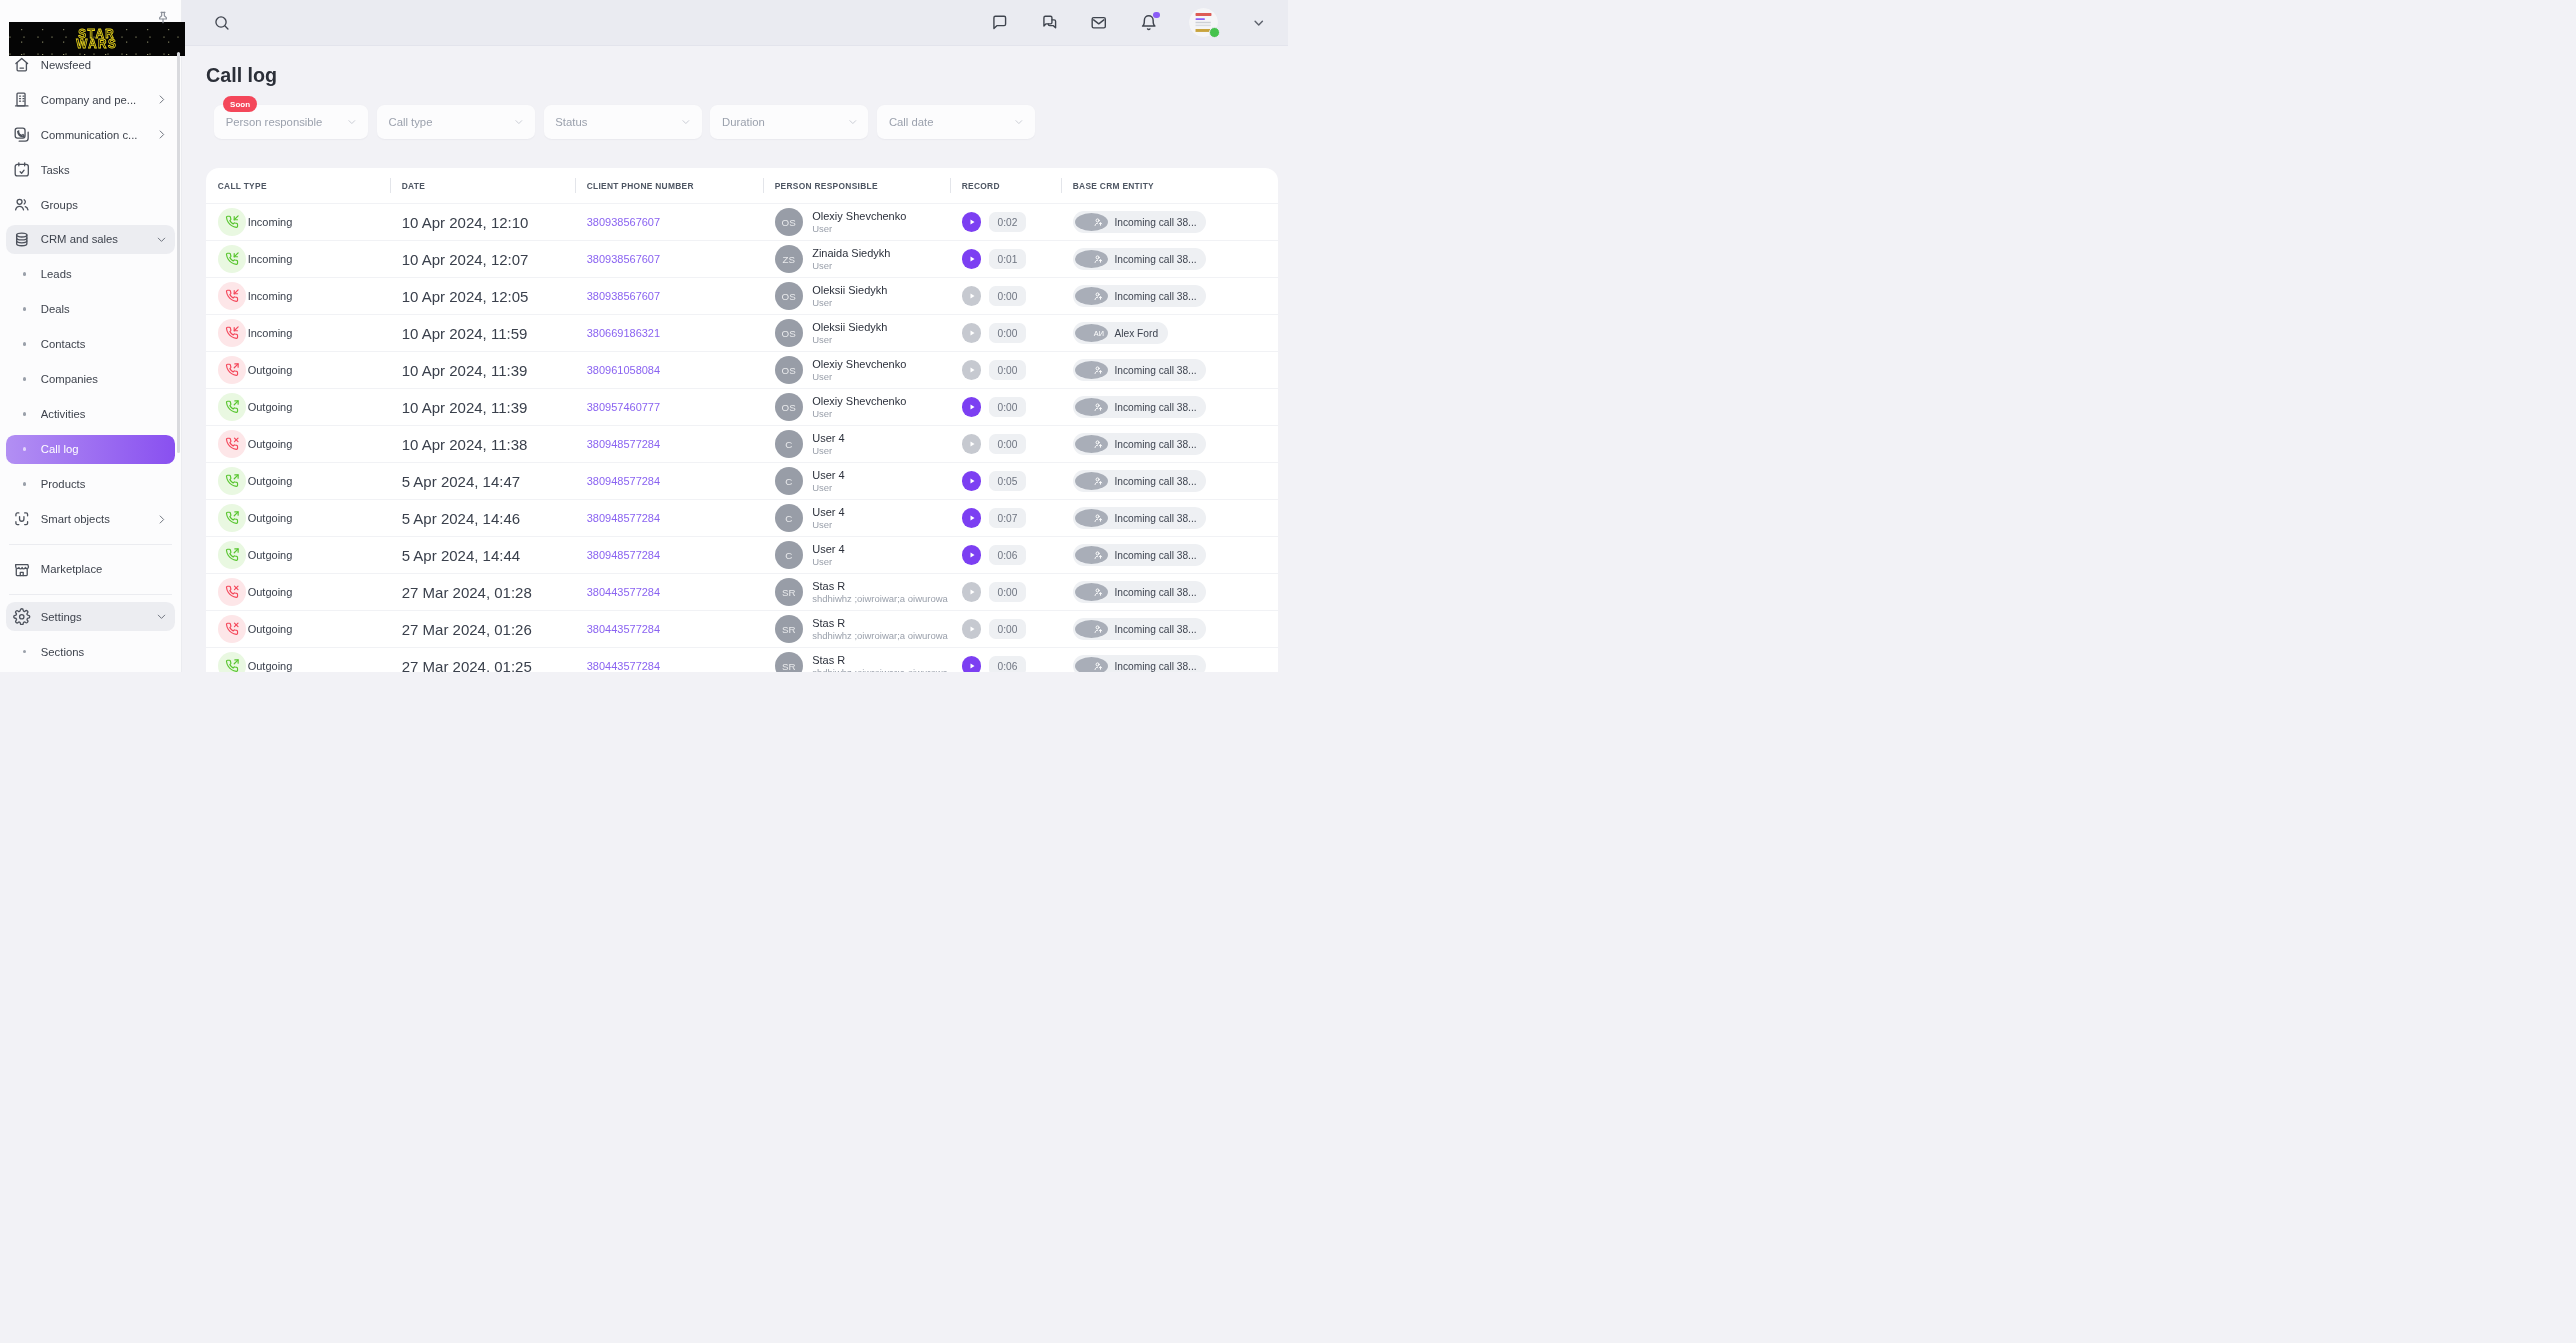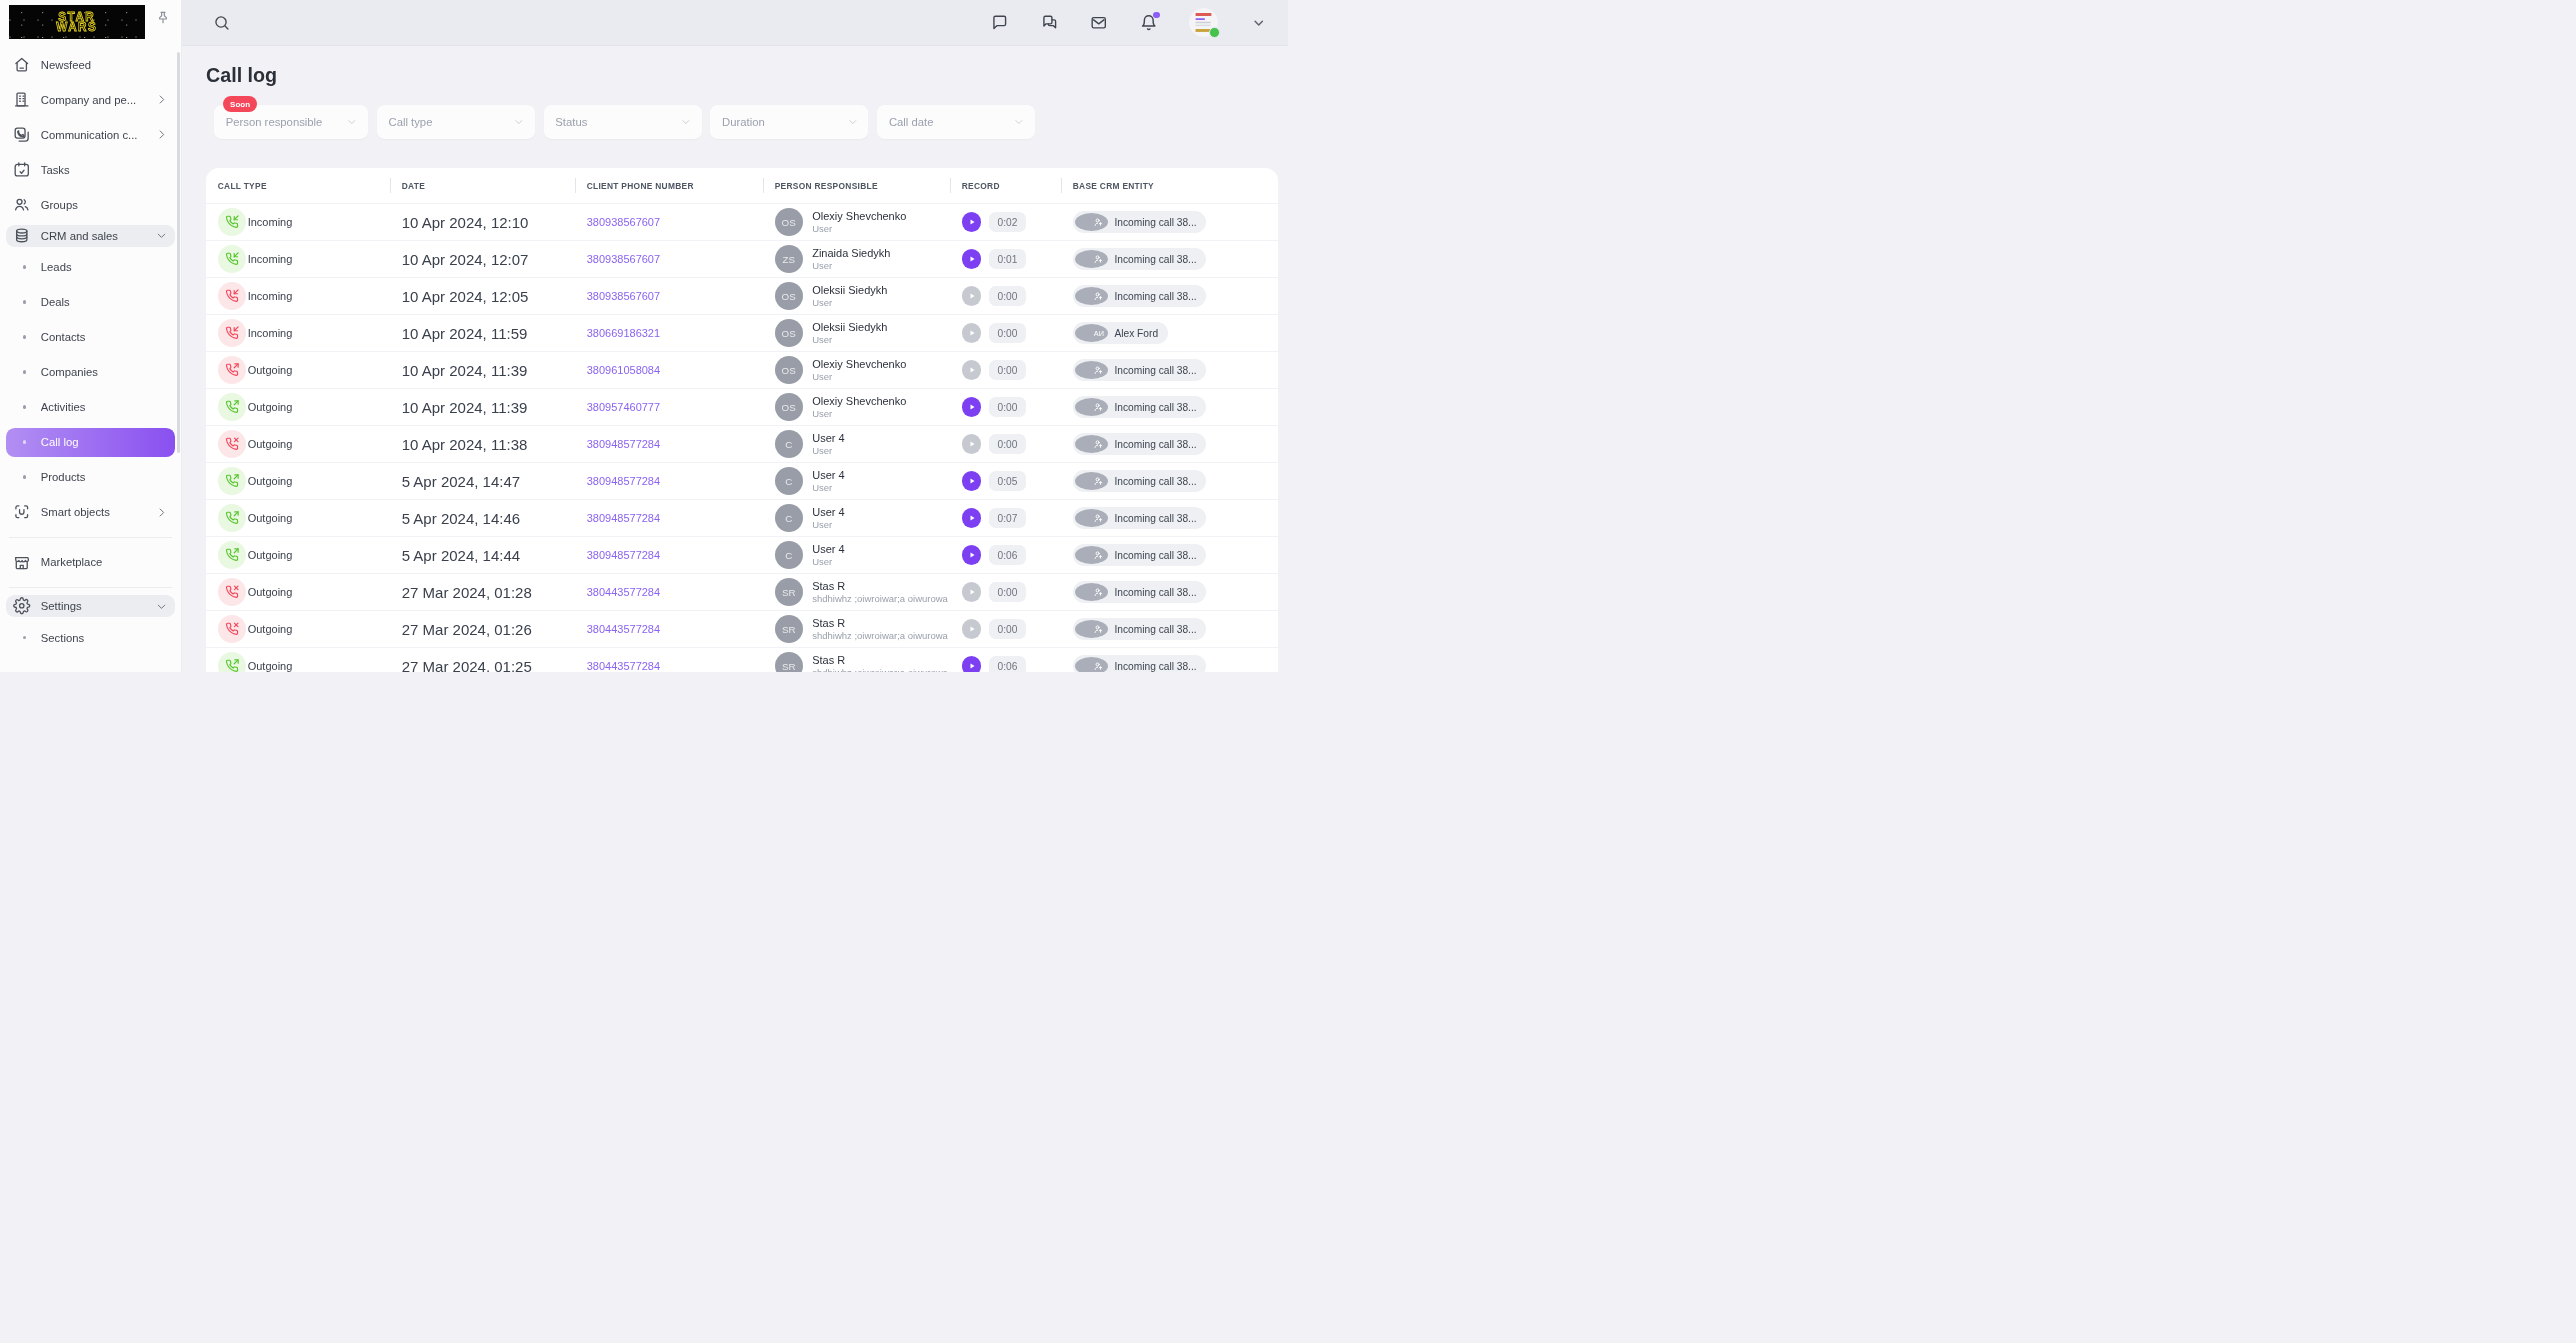--- a/index.html
+++ b/index.html
@@ -7,32 +7,32 @@
     width:1288px;height:672px;overflow:hidden;
     font-family:"Liberation Sans","DejaVu Sans",sans-serif;
     background:#f2f2f6;color:#2f3440;
     -webkit-font-smoothing:antialiased;
   }
   .app{display:flex;width:100%;height:100%;}
 
   
   .sidebar{position:relative;flex:0 0 181px;width:181px;background:#fcfcfd;border-right:0.7px solid #ebecf0;z-index:3;}
   .logo{
-    position:absolute;left:8.8px;top:5px;width:136px;height:34px;background:#050505;
+    position:absolute;left:8.8px;top:22px;width:176px;height:34px;background:#050505;
     display:flex;flex-direction:column;align-items:center;justify-content:center;cursor:pointer;
     background-image:radial-gradient(rgba(255,255,190,.75) 0.4px,transparent 0.9px),radial-gradient(rgba(255,255,190,.45) 0.4px,transparent 0.9px);
     background-size:21px 12.4px,14px 17px;background-position:2.2px 1.5px,8px 6.6px;
   }
   .logo-line{font-weight:900;font-size:11.7px;line-height:10.2px;color:#090900;letter-spacing:1.5px;
     -webkit-text-stroke:0.8px #e8d41e;text-stroke:0.8px #e8d41e;transform:scaleY(1.12);}
   .pin-btn{position:absolute;right:8.8px;top:9.5px;width:19px;height:19px;border:0;background:transparent;color:#8a8f99;padding:0;cursor:pointer;}
   .pin-btn svg{width:16px;height:16px;}
   .side-nav{position:absolute;top:47px;left:5.8px;right:5.8px;}
   .side-item,.side-sub{display:flex;align-items:center;height:35px;padding:0 7.3px;border-radius:8.8px;font-size:11.3px;color:#3e434d;cursor:pointer;}
-  .side-item.block{background:#ecedf1;height:22px;margin:2.9px 0;}
+  .side-item.block{background:#ecedf1;height:29px;margin:2.9px 0;}
   .side-ic{width:17.5px;height:17.5px;margin-right:10.2px;color:#4d525c;flex:0 0 17.5px;}
   .side-ic svg{width:17.5px;height:17.5px;display:block;}
   .side-label{white-space:nowrap;overflow:hidden;flex:1;}
   .side-chev{width:13px;height:13px;color:#6d727c;flex:0 0 13px;}
   .side-chev svg{width:13px;height:13px;display:block;}
   .side-sub .dot{width:3.6px;height:3.6px;border-radius:50%;background:#9aa0aa;margin:0 14.6px 0 9.5px;flex:0 0 3.6px;}
   .side-sub.selected{background:linear-gradient(90deg,#b28ff3,#8950f0);color:#fff;height:29px;margin:2.9px 0;}
   .side-sub.selected .dot{background:#e2d4fb;}
   .side-div{height:0.7px;background:#ebecf0;margin:7.3px 2.9px;}
   .side-scroll{position:absolute;right:0.7px;top:52px;width:2.9px;height:401px;border-radius:1.5px;background:#d9dade;}

